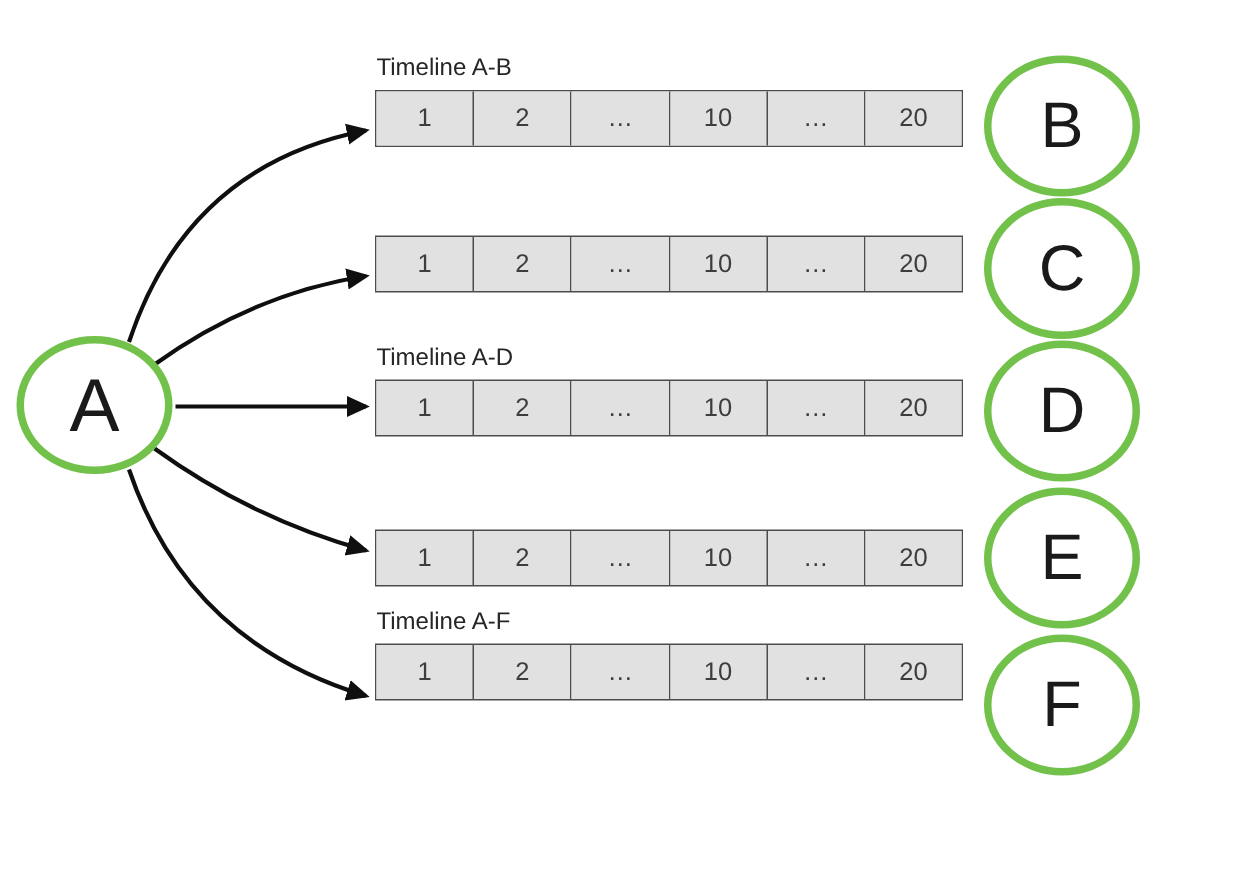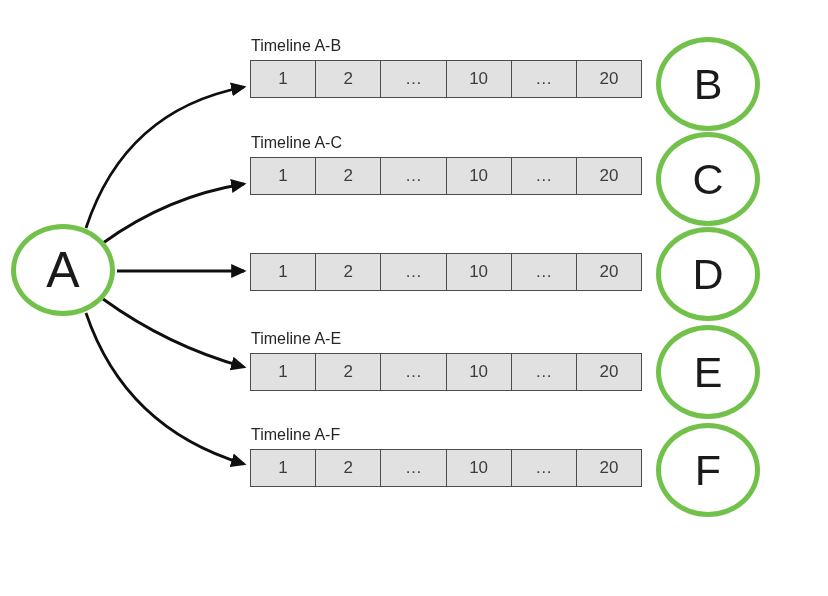--- a/index.html
+++ b/index.html
@@ -75,70 +75,69 @@
 
   <div class="cell">10</div>
 
   <div class="cell">…</div>
 
   <div class="cell">20</div>
 </div>
   </div>
 
   <div class="timeline" style="top: 157px;">
-    <div class="tl-label">Timeline A-C</div>
     <div class="tl-row">
   <div class="cell">1</div>
 
   <div class="cell">2</div>
 
   <div class="cell">…</div>
 
   <div class="cell">10</div>
 
   <div class="cell">…</div>
 
   <div class="cell">20</div>
 </div>
   </div>
 
   <div class="timeline" style="top: 253px;">
+    <div class="tl-label">Timeline A-D</div>
     <div class="tl-row">
   <div class="cell">1</div>
 
   <div class="cell">2</div>
 
   <div class="cell">…</div>
 
   <div class="cell">10</div>
 
   <div class="cell">…</div>
 
   <div class="cell">20</div>
 </div>
   </div>
 
   <div class="timeline" style="top: 353px;">
-    <div class="tl-label">Timeline A-E</div>
     <div class="tl-row">
   <div class="cell">1</div>
 
   <div class="cell">2</div>
 
   <div class="cell">…</div>
 
   <div class="cell">10</div>
 
   <div class="cell">…</div>
 
   <div class="cell">20</div>
 </div>
   </div>
 
-  <div class="timeline" style="top: 449px;">
+  <div class="timeline" style="top: 429px;">
     <div class="tl-label">Timeline A-F</div>
     <div class="tl-row">
   <div class="cell">1</div>
 
   <div class="cell">2</div>
 
   <div class="cell">…</div>
 
   <div class="cell">10</div>
 

